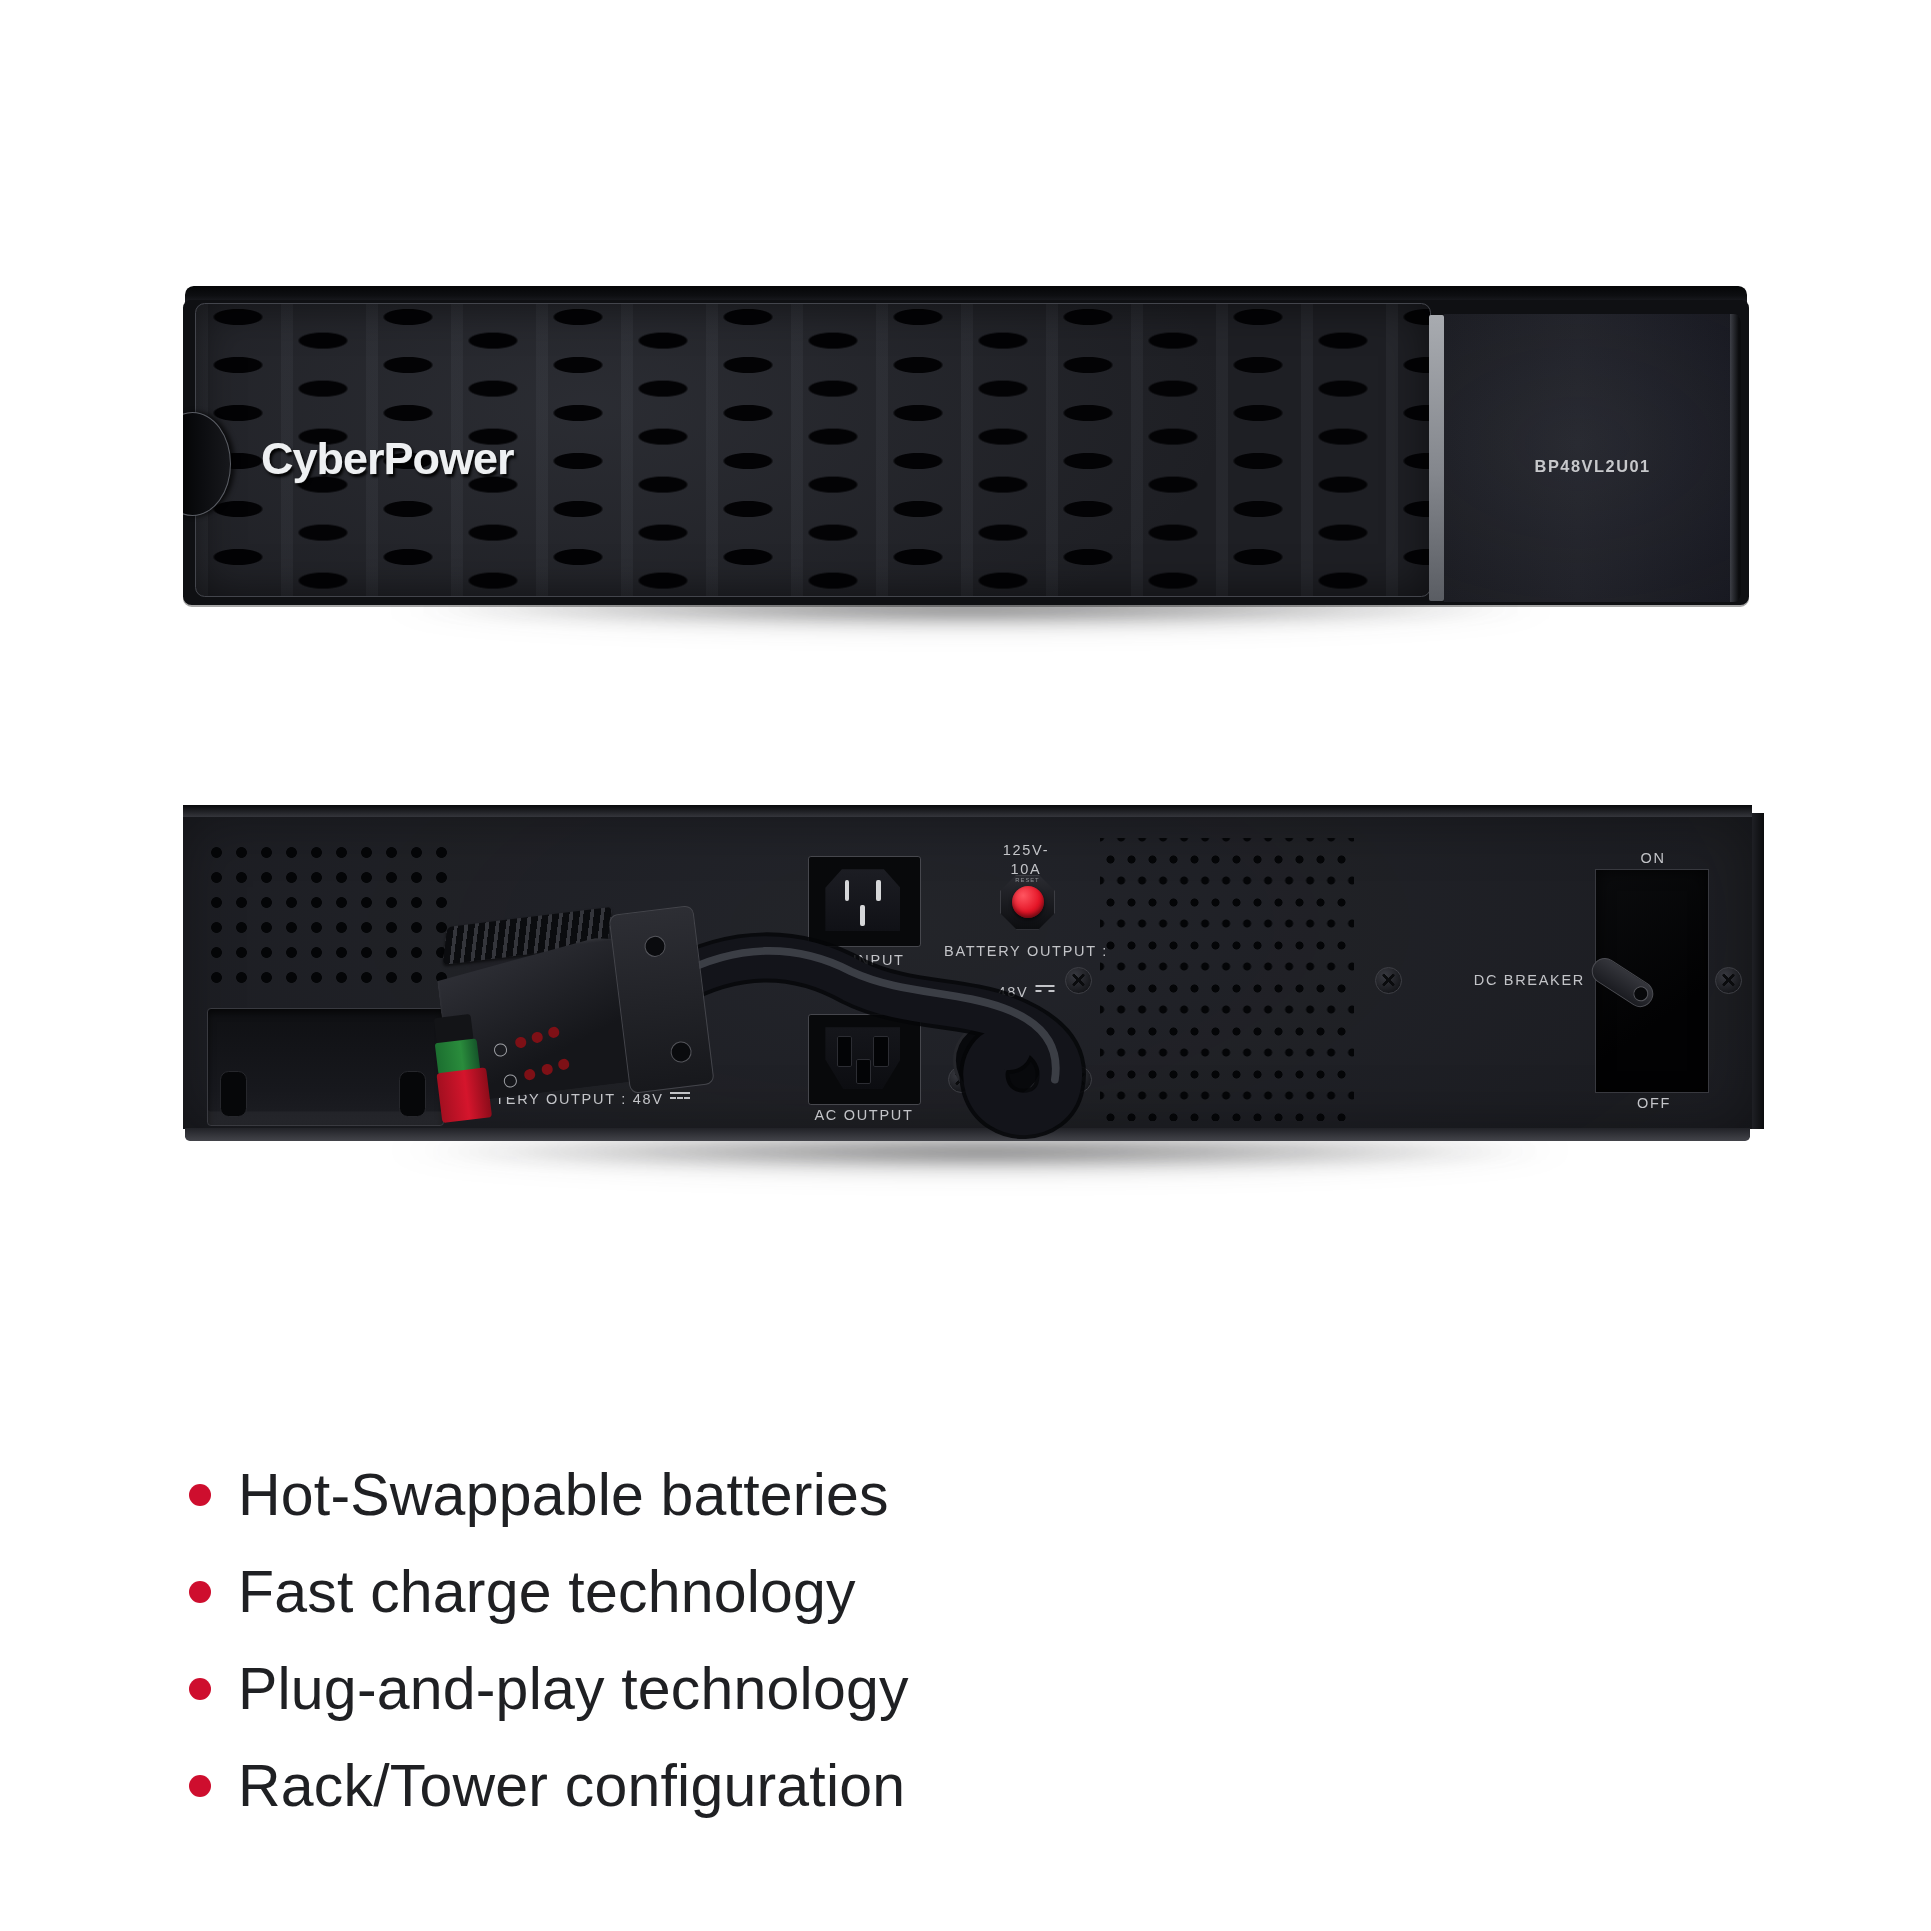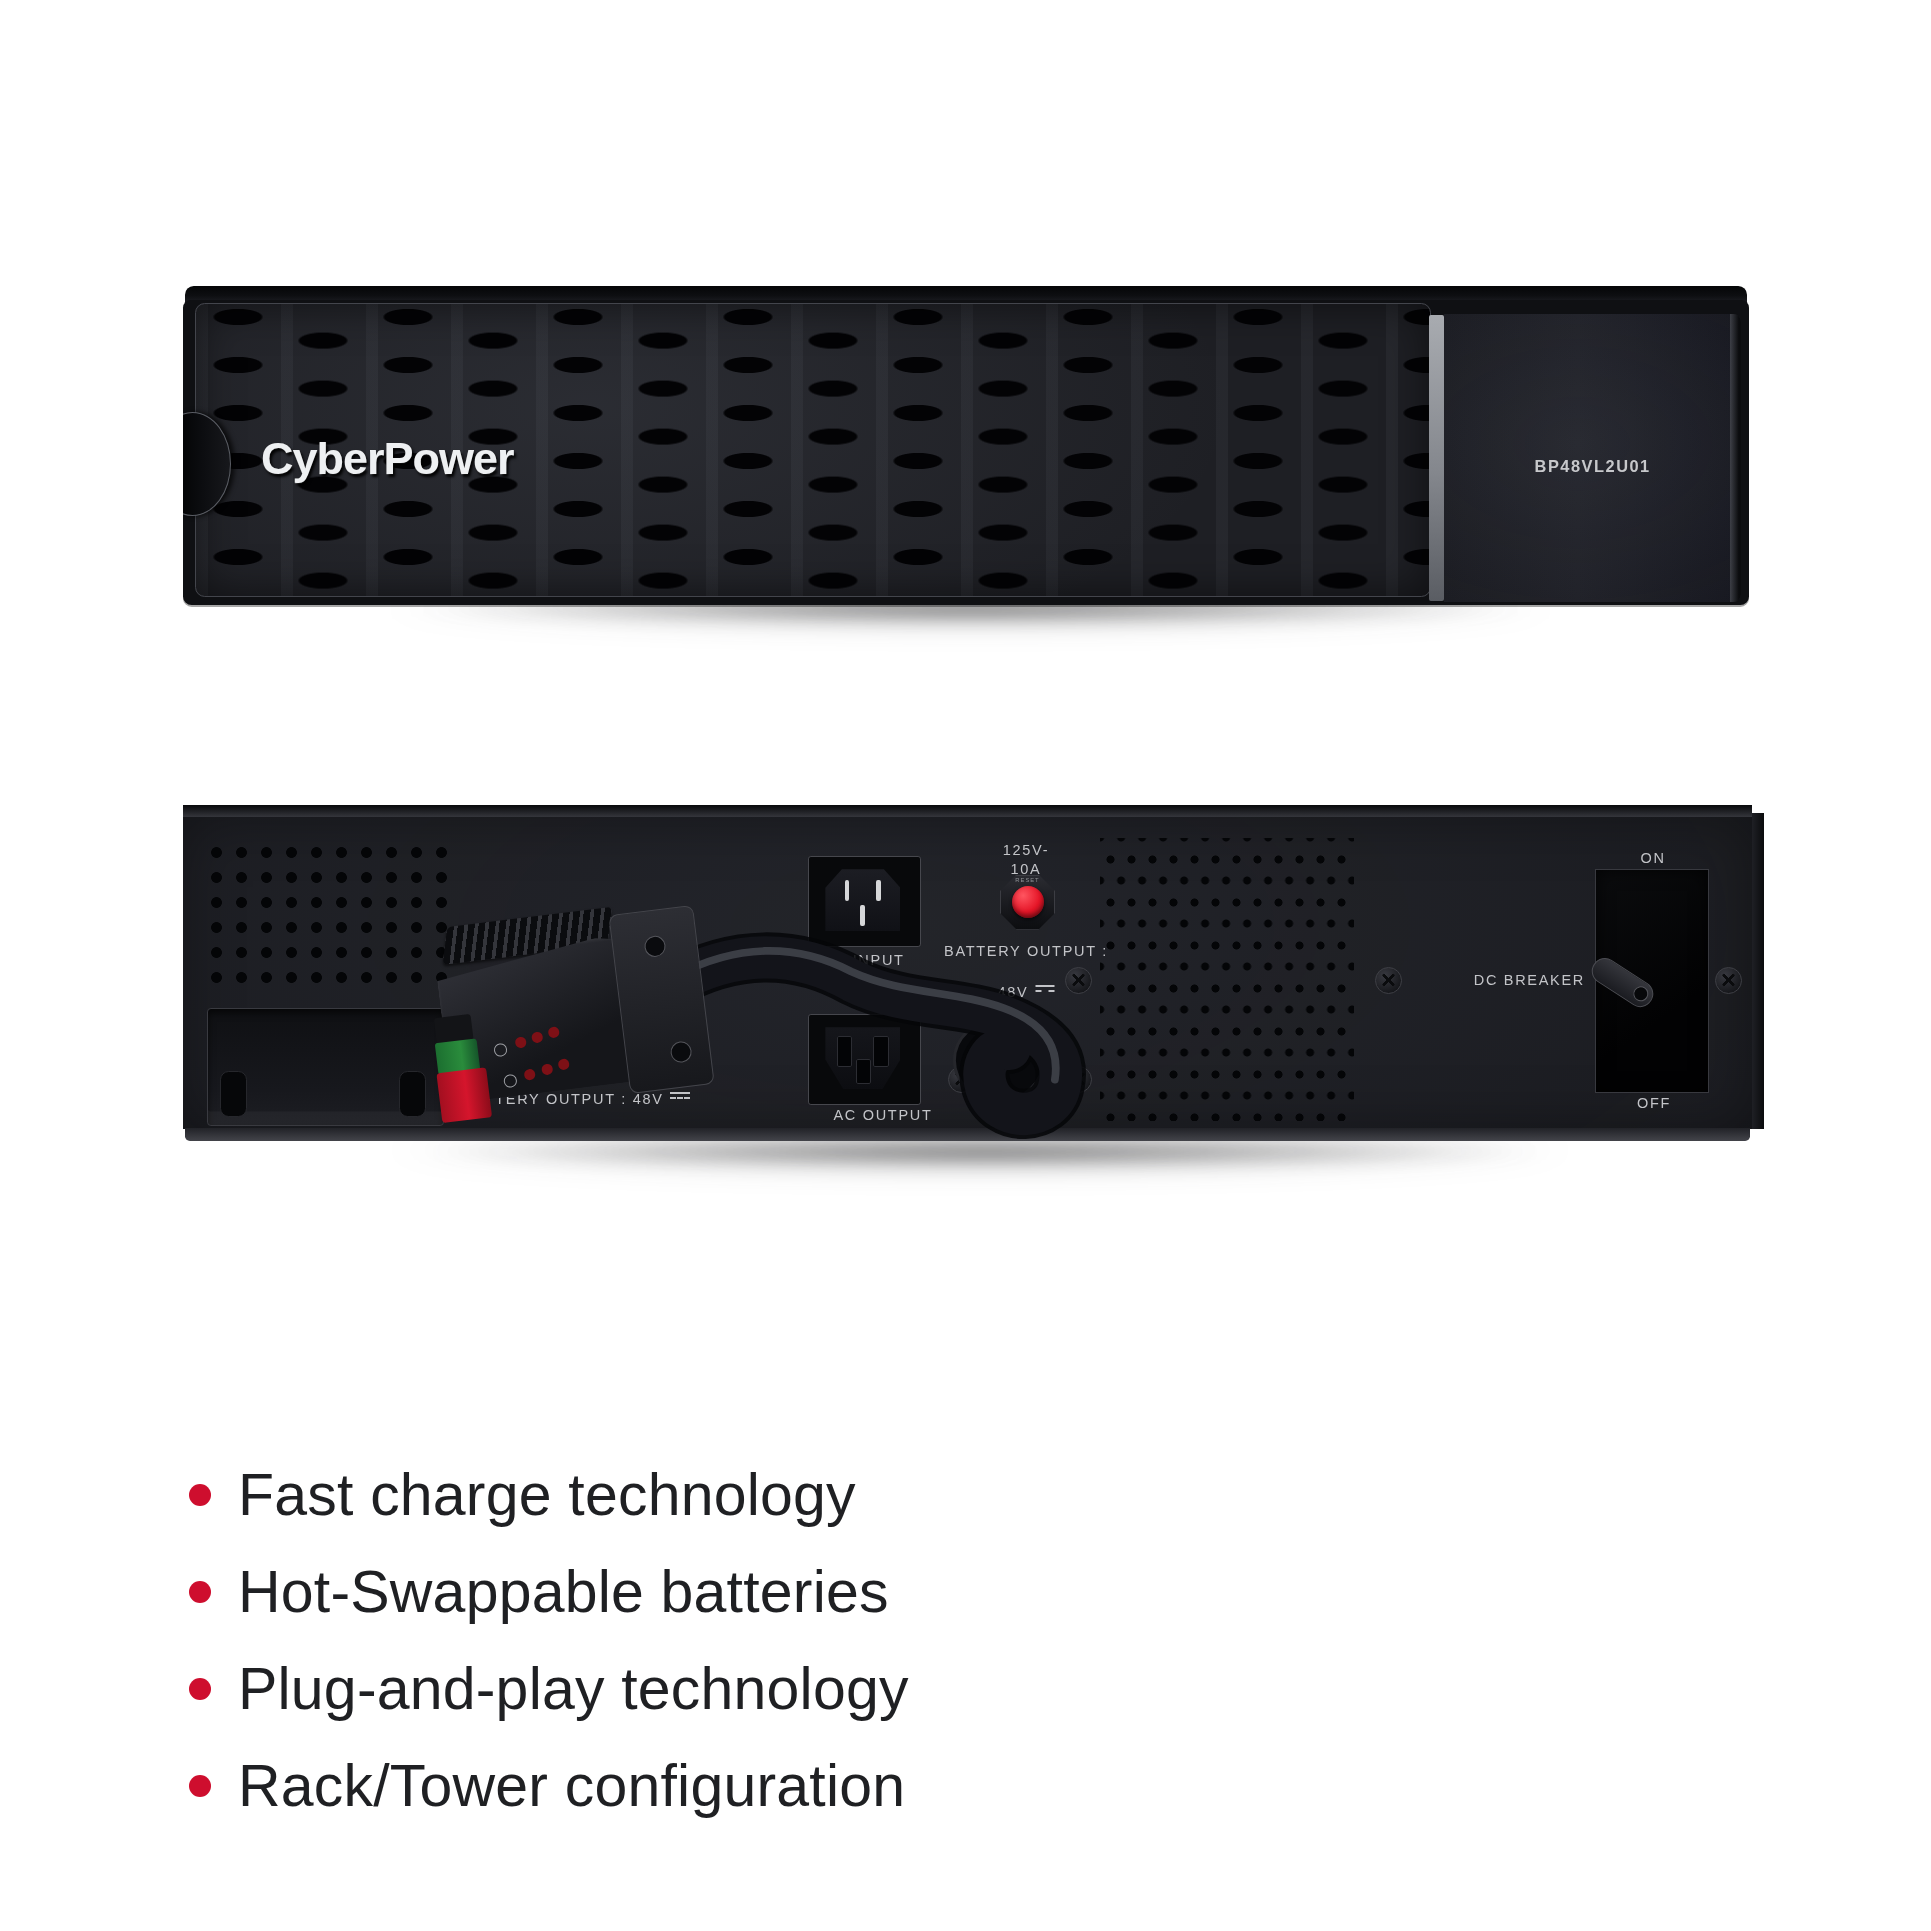--- a/index.html
+++ b/index.html
@@ -211,21 +211,21 @@
       </div>
       <div class="rlabel" style="left:681px;top:135px;">AC INPUT</div>
 
       <div class="iec c13">
         <div class="iec-inner">
           <div class="hole hole-l"></div>
           <div class="hole hole-r"></div>
           <div class="hole hole-c"></div>
         </div>
       </div>
-      <div class="rlabel" style="left:700px;top:290px;">AC OUTPUT</div>
+      <div class="rlabel" style="left:681px;top:290px;">AC OUTPUT</div>
 
       <div class="rlabel" style="left:843px;top:25px;">125V-</div>
       <div class="rlabel" style="left:843px;top:44px;">10A</div>
       <div class="reset-bezel">
         <div class="reset-ring-text">RESET</div>
         <div class="reset-btn"></div>
       </div>
       <div class="rlabel" style="left:843px;top:126px;">BATTERY OUTPUT :</div>
       <div class="rlabel" style="left:843px;top:148px;margin-top:19px;"><span>48V</span><span class="dc-sym"></span></div>
 
@@ -276,25 +276,25 @@
         <div class="bc-dot" style="left:110px;top:145px;"></div>
       </div>
 
     </div>
     <div class="ru-bottom"></div>
   </div>
 
   <div class="features">
     <div class="feature-row">
       <span class="bullet" style="background: rgb(206, 14, 46);"></span>
-      <span class="feature-text">Fast charge technology</span>
+      <span class="feature-text">Hot-Swappable batteries</span>
     </div>
     <div class="feature-row">
       <span class="bullet" style="background: rgb(206, 14, 46);"></span>
-      <span class="feature-text">Hot-Swappable batteries</span>
+      <span class="feature-text">Fast charge technology</span>
     </div>
     <div class="feature-row">
       <span class="bullet" style="background: rgb(206, 14, 46);"></span>
       <span class="feature-text">Plug-and-play technology</span>
     </div>
     <div class="feature-row">
       <span class="bullet" style="background: rgb(206, 14, 46);"></span>
       <span class="feature-text">Rack/Tower configuration</span>
     </div>
   </div>

